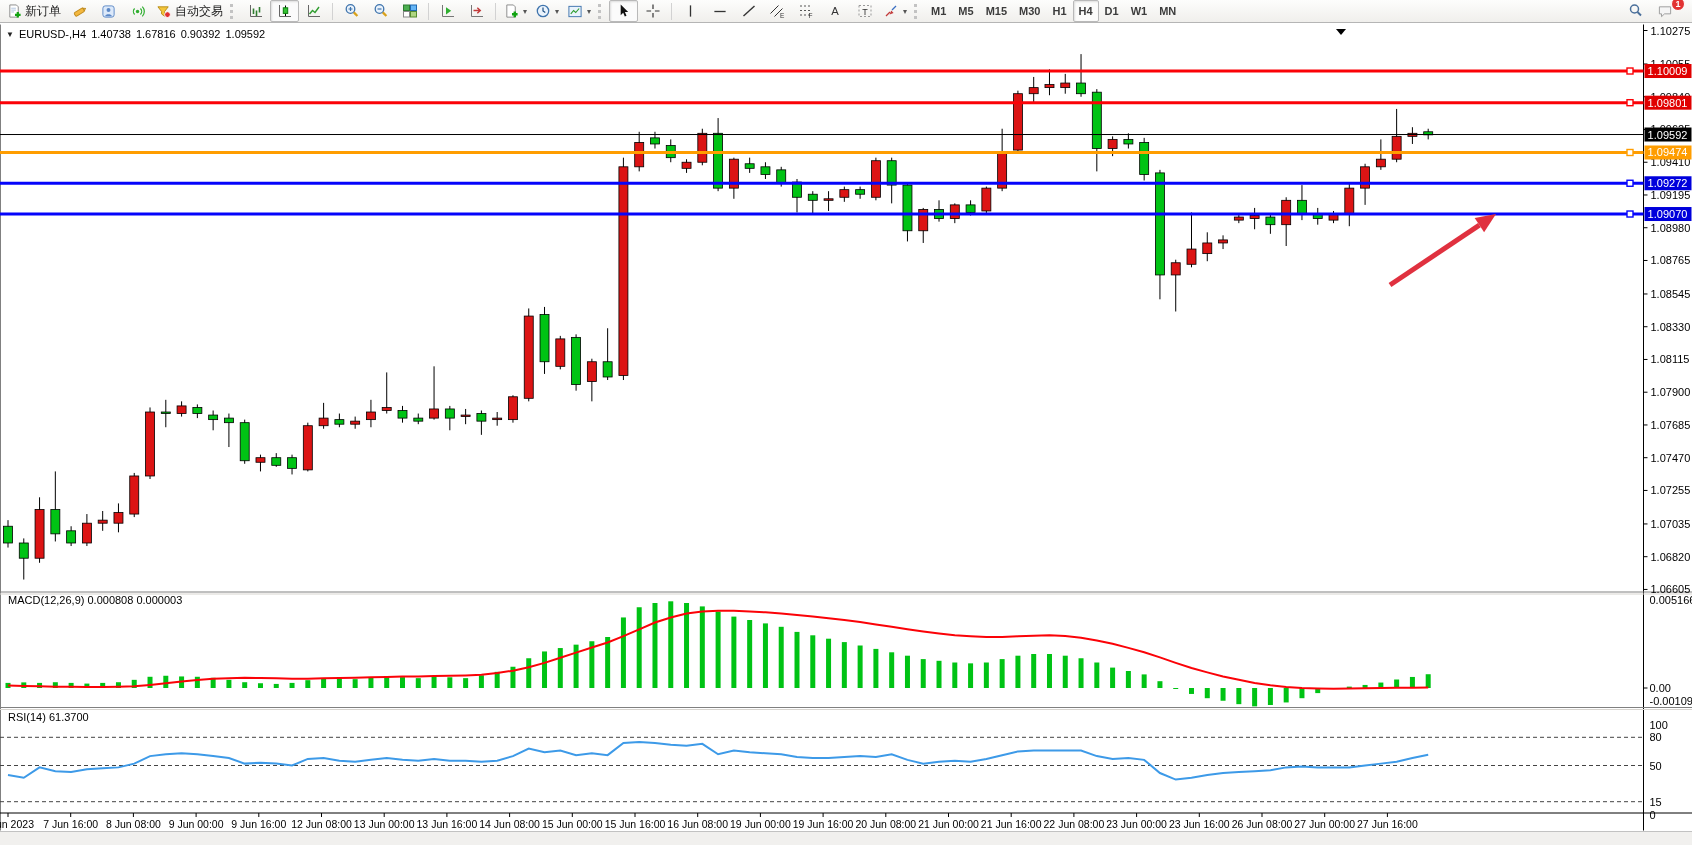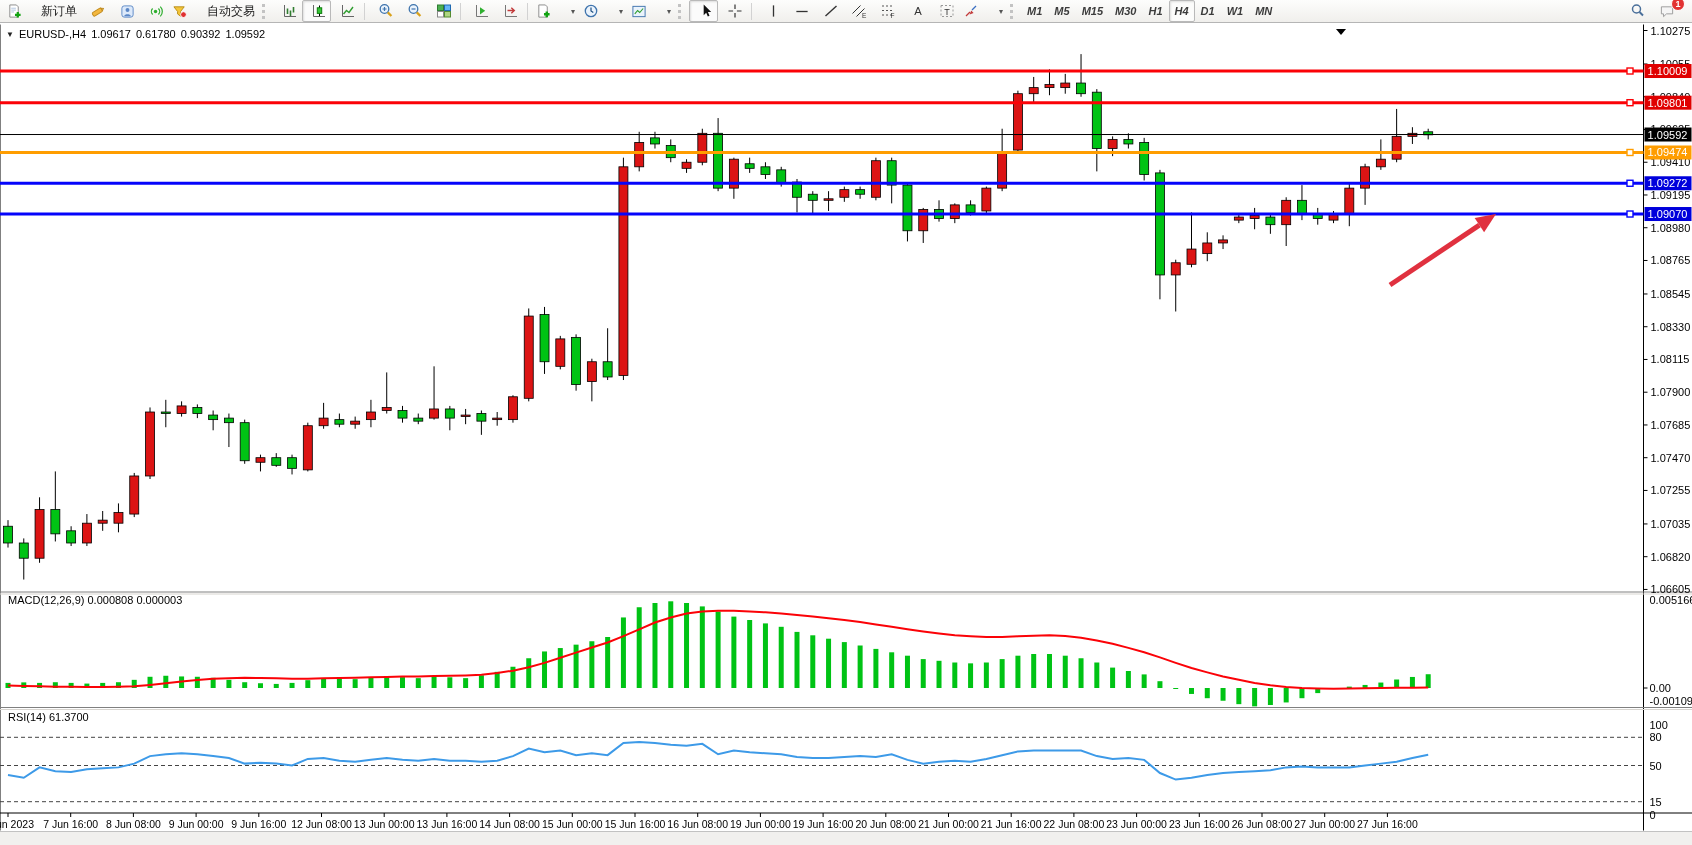--- a/index.html
+++ b/index.html
@@ -1,28 +1,28 @@
 <!DOCTYPE html>
 <html><head>
 <meta charset="utf-8">
 <style>
   html,body{margin:0;padding:0;width:1692px;height:845px;overflow:hidden;
     font-family:"Liberation Sans","DejaVu Sans",sans-serif;background:#fff;}
   .toolbar{position:absolute;top:0;left:0;width:1692px;height:23px;z-index:20;
     background:linear-gradient(#fdfdfc,#f0efec);border-bottom:1px solid #b5b5b5;
     display:flex;align-items:center;padding:0 3px;box-sizing:border-box;}
-  .tbtn{height:20px;min-width:21px;display:flex;align-items:center;justify-content:flex-end;
-    gap:19px;padding:0 3px;border:1px solid transparent;border-radius:2px;font-size:12px;color:#222;cursor:default;}
+  .tbtn{height:20px;min-width:21px;display:flex;align-items:center;justify-content:center;
+    gap:3px;padding:0 3px;border:1px solid transparent;border-radius:2px;font-size:12px;color:#222;cursor:default;}
   .tbtn.pressed{background:#fbfbfb;border-color:#b9b9b9;box-shadow:inset 1px 1px 2px rgba(0,0,0,.12);}
   .tbtn .lbl{font-size:12px;color:#1a1a1a;white-space:nowrap;}
   .caret{font-size:8px;color:#555;margin-left:1px;}
   .grip{width:3px;height:15px;border-left:3px dotted #c3c3c3;margin:0 5px 0 3px;}
   .sep{width:1px;height:17px;background:#d2d2d2;margin:0 4px;}
   .tf{font-size:11px;font-weight:bold;color:#3c3c3c;padding:2px 5px;height:16px;display:flex;align-items:center;
-      border:1px solid transparent;border-radius:2px;font-style:italic;}
+      border:1px solid transparent;border-radius:2px;}
   .tf.pressed{background:#fcfcfb;border-color:#b9b9b9;box-shadow:inset 1px 1px 2px rgba(0,0,0,.12);}
   .spacer{flex:1;}
   .chatwrap{position:relative;margin-right:10px;}
   .badge{position:absolute;top:-4px;right:-7px;background:#e23333;color:#fff;border:1px solid #fff;
     border-radius:50%;width:12px;height:12px;font-size:9px;line-height:12px;text-align:center;font-weight:bold;}
   .chartwin{position:absolute;top:23px;left:0;width:1692px;height:822px;background:#fff;}
   #chart{position:absolute;top:0;left:0;}
   .ohlc{position:absolute;top:5px;left:6px;display:flex;gap:5px;align-items:center;
     font-size:11px;color:#000;z-index:5;}
   .ohlc .tri{font-size:8px;color:#222;}
@@ -654,19 +654,19 @@
         <text x="1387.4" y="805" font-size="10.5" fill="#000" font-family="&quot;Liberation Sans&quot;,sans-serif" text-anchor="middle">27 Jun 16:00</text>
       </g>
       <g>
         <line x1="1390" y1="262" x2="1479.3831507777993" y2="202.1301537243043" stroke="#e0313f" stroke-width="5"></line>
         <path d="M1496 191 L1484.1134661106287 209.19231464373965 L1474.65283544497 195.06799280486896 Z" fill="#e0313f"></path>
       </g>
     </svg>
   <div class="ohlc">
     <span class="tri">▼</span>
     <span>EURUSD-,H4</span>
-    <span>1.09617</span>
-    <span>0.61780</span>
+    <span>1.40738</span>
+    <span>1.67816</span>
     <span>0.90392</span>
     <span>1.09592</span>
   </div>
   <div class="statusbar"></div>
 </div>
 
 </body></html>

